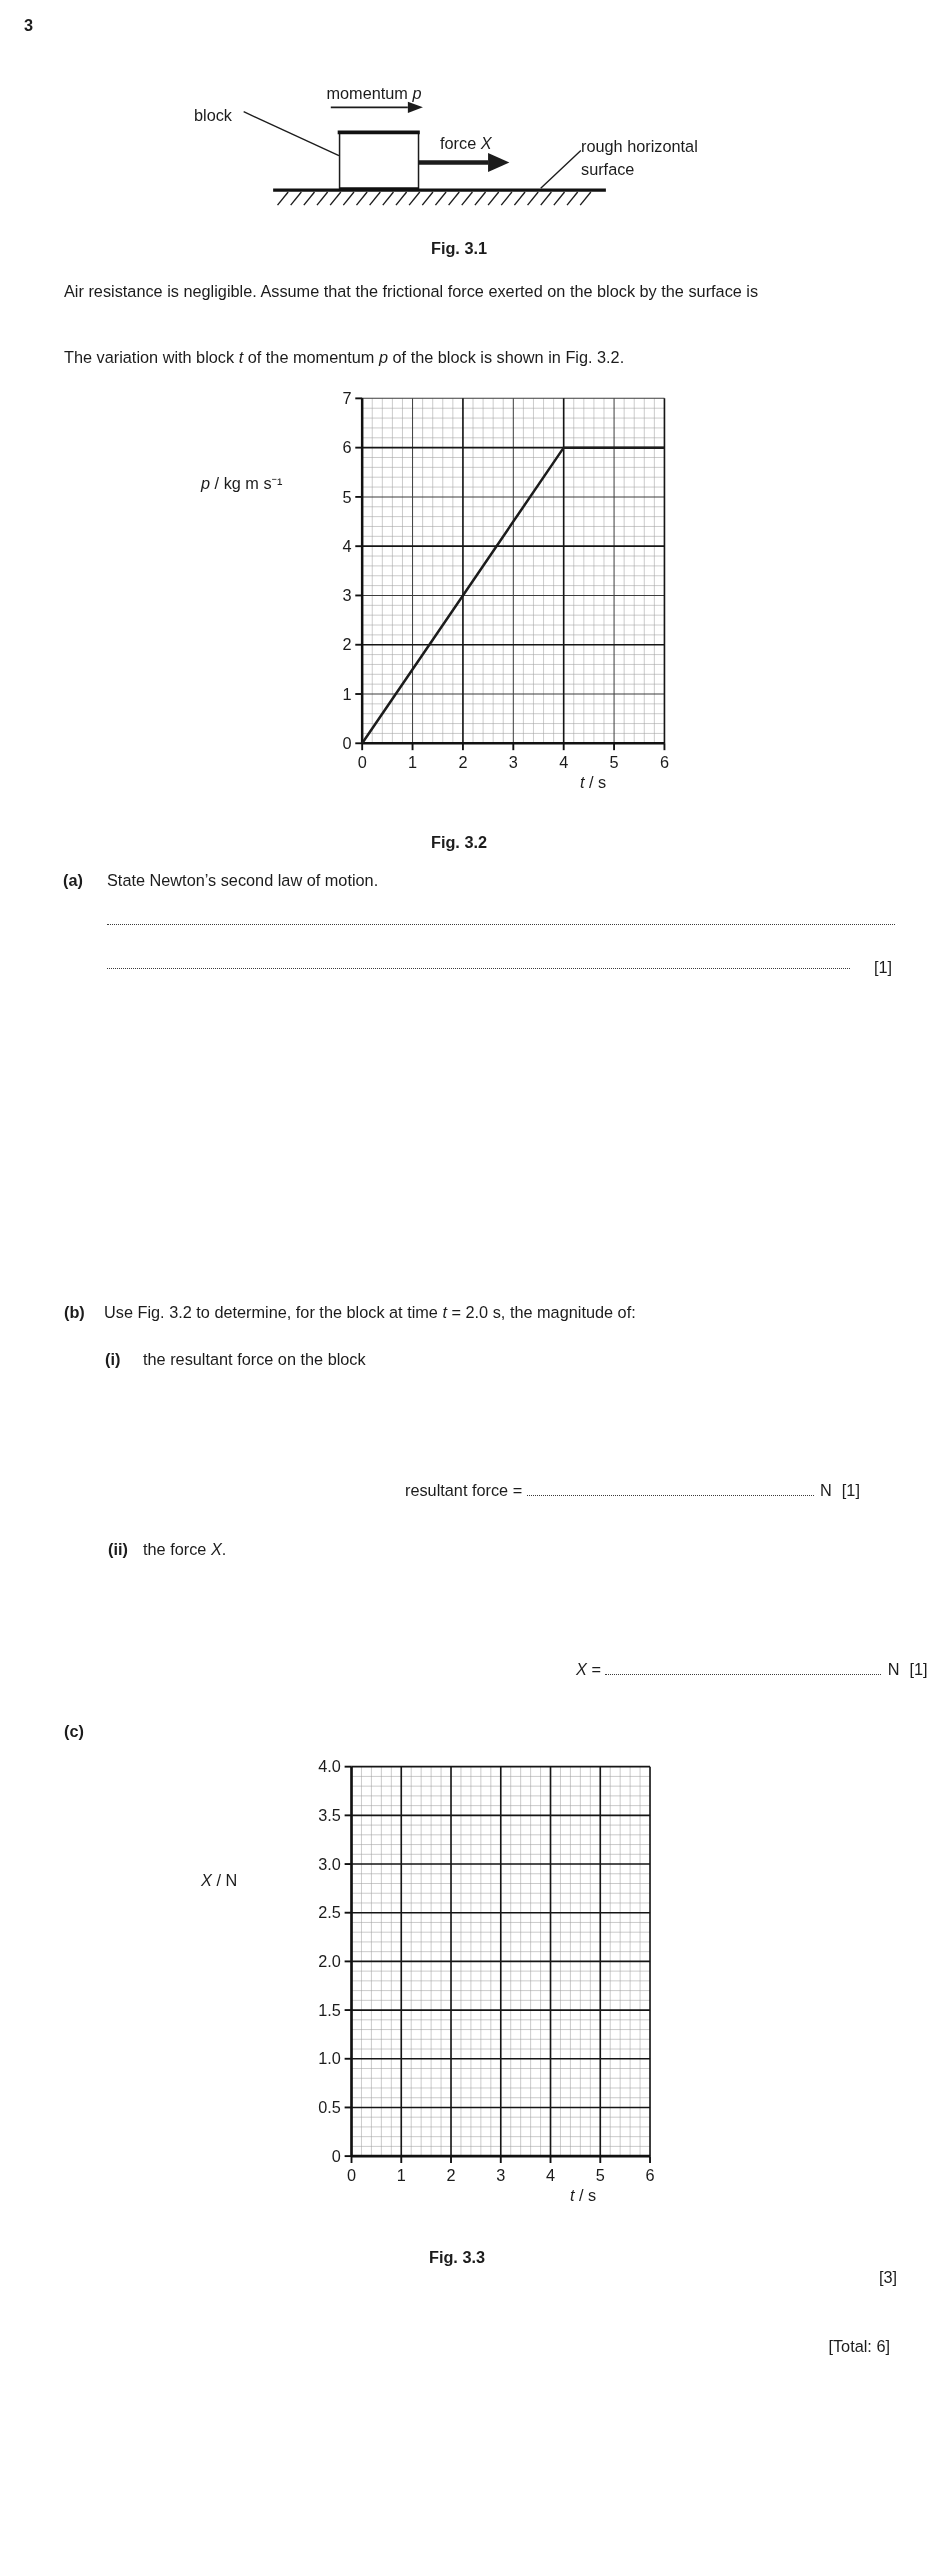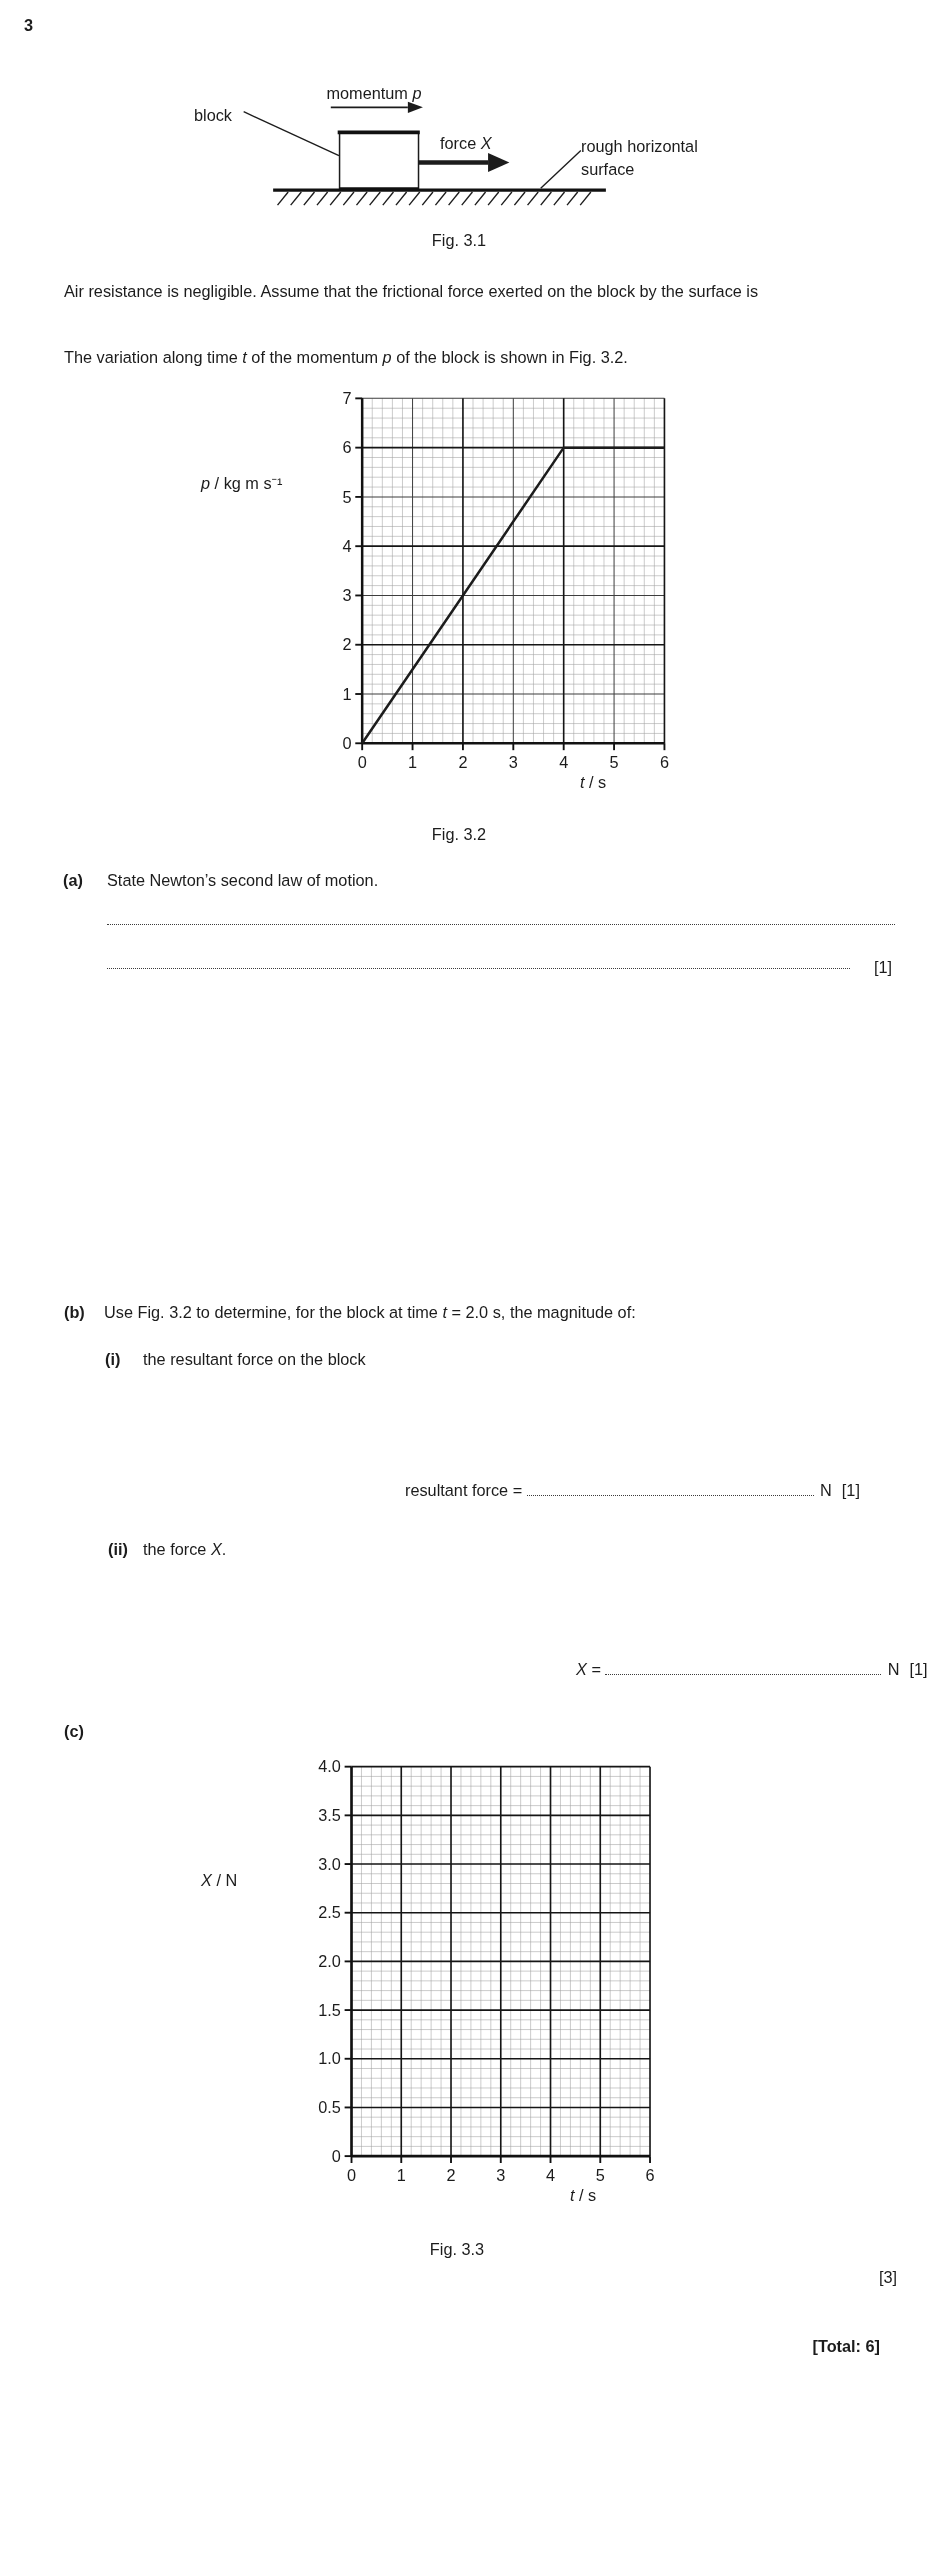--- a/index.html
+++ b/index.html
@@ -5,21 +5,21 @@
   html,body{margin:0;padding:0;background:#fff;}
   #page{
     position:relative; width:941px; height:2576px; background:#ffffff;
     font-family:"Liberation Sans", sans-serif; color:#1c1c1c; overflow:hidden;
   }
   .txt{position:absolute; font-size:16.3px; line-height:22.6px; white-space:nowrap;}
   .b{font-weight:bold;}
   .it{font-style:italic;}
   .center{transform:translateX(-50%);}
   .rt{text-align:left;}
-  .caption{font-weight:normal;}
+  .caption{font-weight:bold;margin-top:8px;}
   .dotline{position:absolute; height:0; border-bottom:1.9px dotted #3c3c3c;}
   .dots{display:inline-block; border-bottom:1.9px dotted #3c3c3c; height:10px;}
   .mark-right{position:absolute; font-size:16.3px; white-space:nowrap;}
   svg{position:absolute; overflow:visible;}
   .unit-gap{display:inline-block; width:6.3px;}
   .mark-gap{display:inline-block; width:10px;}
 </style>
 </head>
 <body>
 
@@ -81,21 +81,21 @@
   <div class="txt" style="left:440px; top:132px;"><span>force </span><span class="it">X</span></div>
   <div class="txt" style="left:581px; top:135px;">
     <div><span>rough horizontal</span></div>
     <div><span>surface</span></div>
   </div>
   <div class="txt caption center" style="left:459px; top:229px;">Fig. 3.1</div>
 
   <div class="txt" style="left:64px; top:280px;">
     <div>Air resistance is negligible. Assume that the frictional force exerted on the block by the surface is</div>
   </div>
-  <div class="txt" style="left:64px; top:346px;"><span>The variation along time </span><span class="it">t</span><span> of the momentum </span><span class="it">p</span><span> of the block is shown in Fig. 3.2.</span></div>
+  <div class="txt" style="left:64px; top:346px;"><span>The variation with block </span><span class="it">t</span><span> of the momentum </span><span class="it">p</span><span> of the block is shown in Fig. 3.2.</span></div>
 
   <div class="txt rt" style="left:201px; top:472px; width:133px;"><span class="it">p</span><span> / kg m s⁻¹</span></div>
   <div class="txt center" style="left:593px; top:771px;"><span class="it">t</span><span> / s</span></div>
   <div class="txt caption center" style="left:459px; top:823px;">Fig. 3.2</div>
 
   <div class="txt b" style="left:63px; top:869px;">(a)</div>
   <div class="txt" style="left:107px; top:869px;"><span>State Newton’s second law of motion.</span></div>
   <div class="dotline" style="left:107px; top:924px; width:788px;"></div>
   <div class="dotline" style="left:107px; top:968px; width:743px;"></div>
   <div class="mark-right" style="left:874px; top:958px;">[1]</div>
@@ -115,21 +115,21 @@
     <span><span class="it">X</span><span> = </span></span><span class="dots" style="width:276px;"></span><span class="unit-gap"></span><span>N</span><span class="mark-gap"></span><span>[1]</span>
   </div>
 
   <div class="txt b" style="left:64px; top:1720px;">(c)</div>
 
   <div class="txt rt" style="left:201px; top:1869px; width:99px;"><span class="it">X</span><span> / N</span></div>
   <div class="txt center" style="left:583px; top:2184px;"><span class="it">t</span><span> / s</span></div>
   <div class="txt caption center" style="left:457px; top:2238px;">Fig. 3.3</div>
 
   <div class="mark-right" style="right:44px; top:2268px;">[3]</div>
-  <div class="mark-right" style="right:61px; top:2337px;font-weight:bold;">[Total: 6]</div>
+  <div class="mark-right" style="right:51px; top:2337px;">[Total: 6]</div>
 
 <svg width="439" height="427" viewBox="0 0 700 680" style="left: 238px; top: 373px;">
       <line x1="214.066" y1="590" x2="214.066" y2="40.00999999999999" stroke="#a3a3a3" stroke-width="0.9"></line>
       <line x1="230.132" y1="590" x2="230.132" y2="40.00999999999999" stroke="#a3a3a3" stroke-width="0.9"></line>
       <line x1="246.198" y1="590" x2="246.198" y2="40.00999999999999" stroke="#a3a3a3" stroke-width="0.9"></line>
       <line x1="262.264" y1="590" x2="262.264" y2="40.00999999999999" stroke="#a3a3a3" stroke-width="0.9"></line>
       <line x1="294.396" y1="590" x2="294.396" y2="40.00999999999999" stroke="#a3a3a3" stroke-width="0.9"></line>
       <line x1="310.462" y1="590" x2="310.462" y2="40.00999999999999" stroke="#a3a3a3" stroke-width="0.9"></line>
       <line x1="326.528" y1="590" x2="326.528" y2="40.00999999999999" stroke="#a3a3a3" stroke-width="0.9"></line>
       <line x1="342.594" y1="590" x2="342.594" y2="40.00999999999999" stroke="#a3a3a3" stroke-width="0.9"></line>

